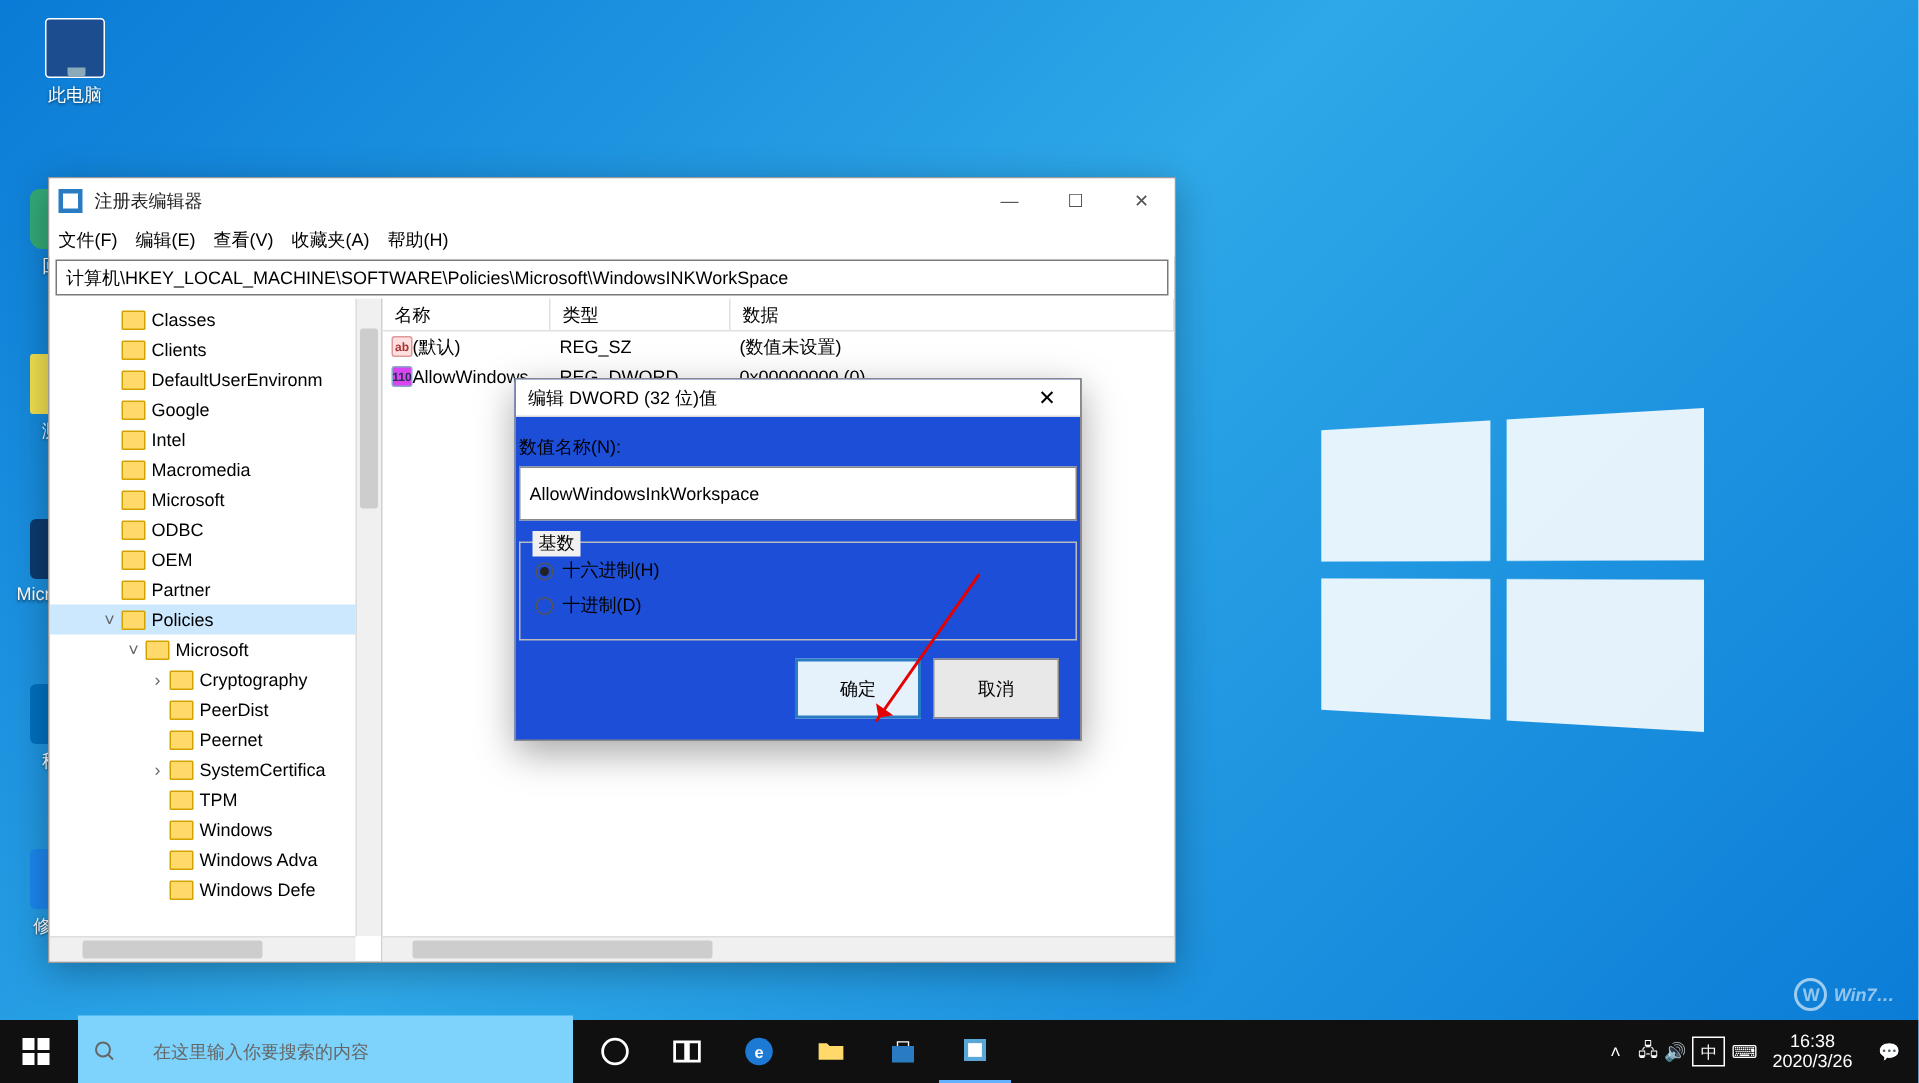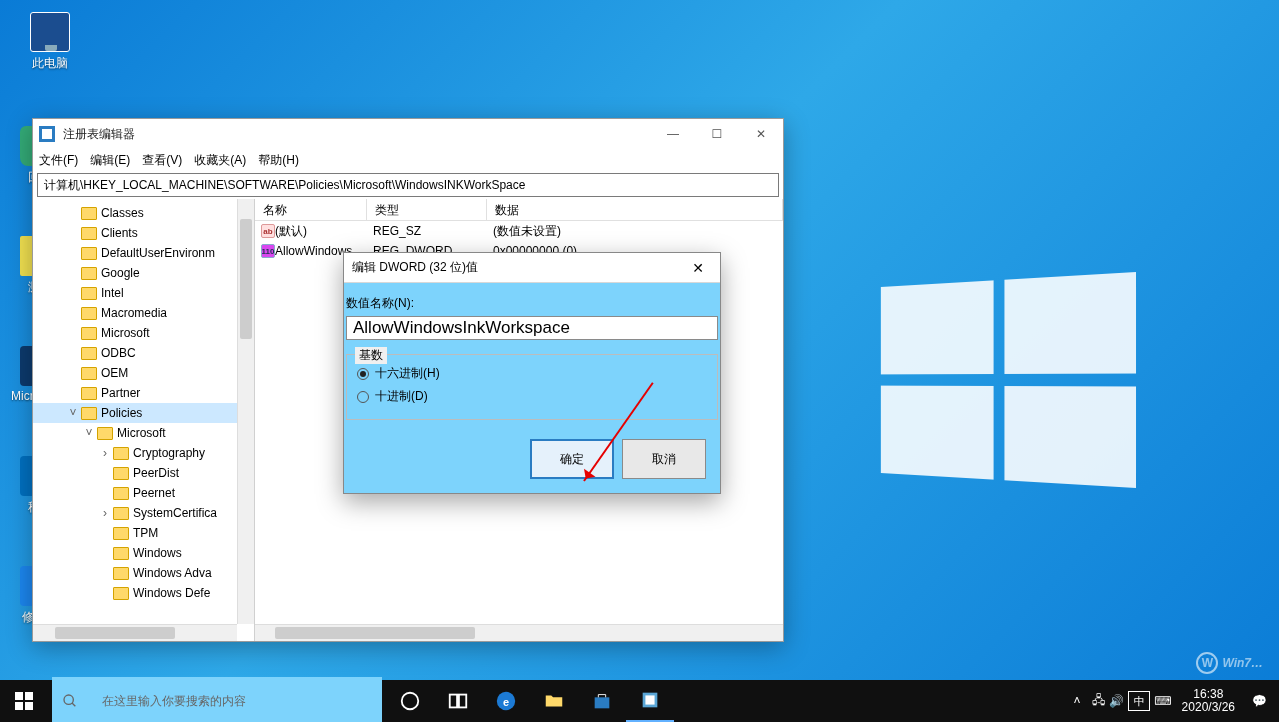--- a/index.html
+++ b/index.html
@@ -45,27 +45,27 @@
 .list .hdr div{padding:3px 8px;border-right:1px solid #e0e0e0}
 .list .lrow{display:flex;height:20px;align-items:center}
 .list .lrow .c1{width:118px;padding-left:6px;display:flex;align-items:center;gap:0}
 .list .lrow .c2{width:120px}
 .list .lrow .c3{flex:1}
 .valico{width:14px;height:14px;display:inline-flex;align-items:center;justify-content:center;font-size:8px;font-weight:bold;border-radius:2px}
 .valico.sz{background:#ffe0e0;color:#a33;border:1px solid #d99}
 .valico.dw{background:#d946ef;color:#235;border:1px solid #8ac}
 .list-hscroll{position:absolute;left:0;right:0;bottom:0;height:17px;background:#f0f0f0;border-top:1px solid #ddd}
 .list-hscroll .thumb{position:absolute;top:2px;bottom:2px;left:20px;width:200px;background:#cdcdcd;border-radius:2px}
-.dialog{position:absolute;left:343px;top:252px;width:378px;height:242px;background:#7dd3fc;border:1px solid #888;box-shadow:0 8px 24px rgba(0,0,0,.35);display:flex;flex-direction:column}
+.dialog{position:absolute;left:343px;top:252px;width:378px;height:242px;background:#1d4ed8;border:1px solid #888;box-shadow:0 8px 24px rgba(0,0,0,.35);display:flex;flex-direction:column}
 .dlg-title{height:30px;background:#fff;display:flex;align-items:center;padding:0 8px;border-bottom:1px solid #d8d8d8}
 .dlg-title span{flex:1}
 .dlg-close{width:28px;text-align:center;font-size:14px}
 .dlg-body{flex:1;padding:12px 2px;position:relative}
 .dlg-body label{display:block;margin-bottom:4px}
-.txt{width:100%;height:24px;border:1px solid #8a8a8a;padding:3px 6px;background:#fff;font-size:17px}
+.txt{width:100%;height:36px;border:1px solid #8a8a8a;padding:3px 6px;background:#fff;font-size:12px}
 .txt.ro{background:#fff}
 .grp{margin-top:14px;display:flex;gap:20px}
 .col1{flex:0 0 160px}
 .col2{flex:1;border:1px solid #bcbcbc;padding:10px 10px 8px;position:relative}
 .col2 .legend{position:absolute;top:-8px;left:8px;background:#f0f0f0;padding:0 4px}
 .radio-row{display:flex;align-items:center;margin-bottom:6px;gap:6px}
 .radio{width:12px;height:12px;border:1px solid #555;border-radius:50%;display:inline-flex;align-items:center;justify-content:center}
 .radio.on::after{content:"";width:6px;height:6px;background:#222;border-radius:50%}
 .dlg-btns{display:flex;justify-content:flex-end;gap:8px;padding:0 14px 14px}
 .dlg-btn{width:84px;height:40px;border:1px solid #8a8a8a;background:#e8e8e8;display:flex;align-items:center;justify-content:center}

